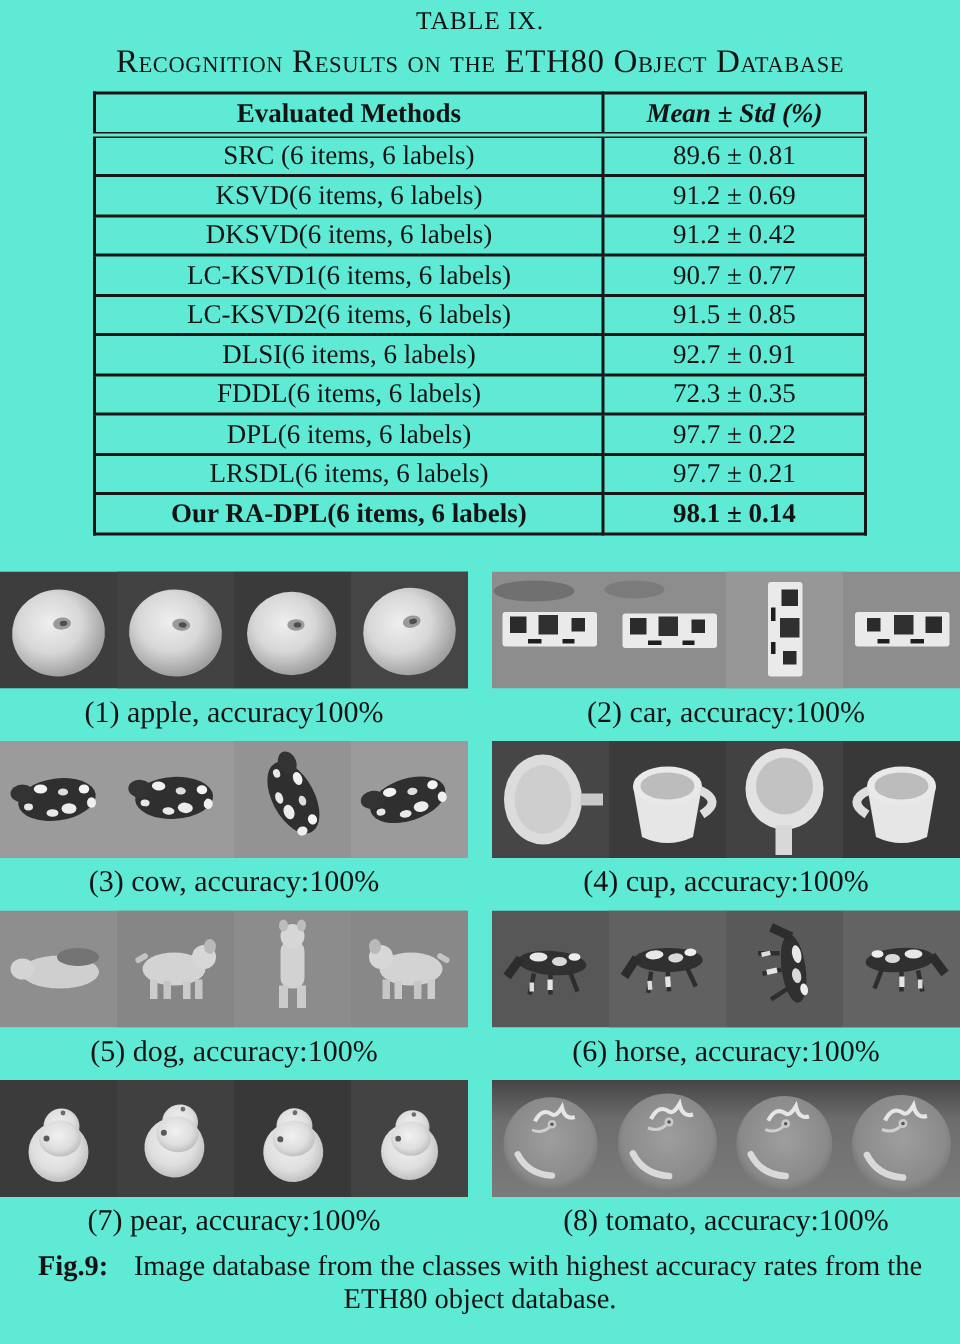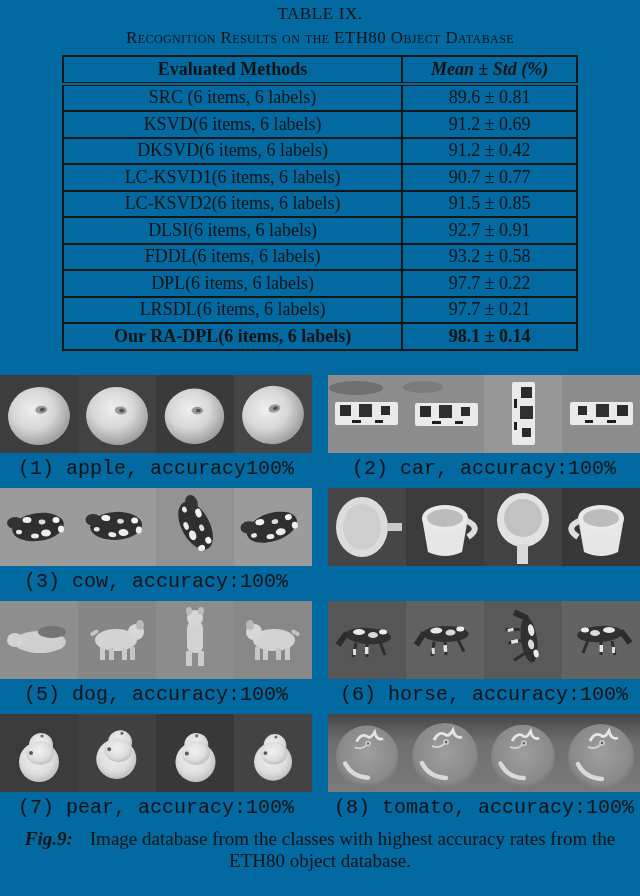--- a/index.html
+++ b/index.html
@@ -1,52 +1,52 @@
 <!DOCTYPE html>
 <html><head>
 <meta charset="utf-8">
 <style>
   html,body{margin:0;padding:0;background:#ffffff;}
   .page{
-    position:relative;width:640px;height:896px;overflow:hidden;background:#0369a1;
+    position:relative;width:640px;height:896px;overflow:hidden;background:#5eead4;
     font-family:"Liberation Serif", serif;color:#131313;
   }
   .table-title{
     text-align:center;font-size:17px;letter-spacing:.6px;padding-top:4px;
   }
   .table-subtitle{
-    text-align:center;font-size:17px;font-variant:small-caps;letter-spacing:.4px;margin-top:4px;
+    text-align:center;font-size:22px;font-variant:small-caps;letter-spacing:.4px;margin-top:4px;
   }
   table.results{
     width:516px;margin:7px auto 0;border-collapse:collapse;table-layout:fixed;
     border:2.5px solid #161616;
   }
   table.results th, table.results td{
     border:2px solid #161616;text-align:center;font-size:18px;
     height:24.5px;padding:0 4px;white-space:nowrap;overflow:hidden;margin-top:37px;
   }
   table.results col.c-method{width:66%;}
   table.results col.c-value{width:34%;}
   table.results thead th{border-bottom:4px double #161616;}
   th.h-method{font-weight:bold;}
   th.h-value{font-weight:bold;font-style:italic;}
   tr.row-bold td{font-weight:bold;}
   .figure-grid{
     margin-top:24px;display:grid;grid-template-columns:312px 312px;column-gap:16px;
     width:640px;
   }
-  figure.panel{margin:0;padding:0;font-family:Liberation Mono, monospace;}
+  figure.panel{margin:0;padding:0;}
   figure.panel svg.strip{display:block;width:100%;height:78px;}
   figure.panel figcaption{
     text-align:center;font-size:20px;line-height:24px;padding:4px 0 7px;
   }
   .fig-caption{
     margin-top:1px;text-align:center;font-size:19px;line-height:22px;padding:0 4px;
   }
-  .fig-caption .lbl{font-weight:bold;margin-right:17px;font-style:italic;}
+  .fig-caption .lbl{font-weight:bold;margin-right:17px;}
 </style>
 </head>
 <body>
 
 <div class="page">
 
   <div class="table-title">TABLE IX.</div>
   <div class="table-subtitle">Recognition Results on the ETH80 Object Database</div>
 
   <table class="results">
@@ -80,21 +80,21 @@
       <tr>
           <td>LC-KSVD2(6 items, 6 labels)</td>
           <td>91.5 ± 0.85</td>
         </tr>
       <tr>
           <td>DLSI(6 items, 6 labels)</td>
           <td>92.7 ± 0.91</td>
         </tr>
       <tr>
           <td>FDDL(6 items, 6 labels)</td>
-          <td>93.2 ± 0.58</td>
+          <td>72.3 ± 0.35</td>
         </tr>
       <tr>
           <td>DPL(6 items, 6 labels)</td>
           <td>97.7 ± 0.22</td>
         </tr>
       <tr>
           <td>LRSDL(6 items, 6 labels)</td>
           <td>97.7 ± 0.21</td>
         </tr>
       <tr class="row-bold">
@@ -203,20 +203,21 @@
         </defs>
         <rect width="312" height="78" fill="#464646"></rect>
         <rect x="78" width="78" height="78" fill="#3b3b3b"></rect>
         <rect x="156" width="78" height="78" fill="#424242"></rect>
         <rect x="234" width="78" height="78" fill="#383838"></rect>
         <use href="#cuTop"></use>
         <use href="#cuTilt" transform="translate(78,0)"></use>
         <use href="#cuDown" transform="translate(156,0)"></use>
         <use href="#cuTilt" transform="translate(312,0) scale(-1,1)"></use>
       </svg>
+      <figcaption>(4) cup, accuracy:100%</figcaption>
     </figure>
 
     <figure class="panel">
       <svg class="strip" viewBox="0 0 312 78" preserveAspectRatio="none">
         <defs>
           <g id="doS">
             <ellipse cx="38" cy="39" rx="21" ry="11" fill="#d3d3d3"></ellipse>
             <circle cx="58" cy="31" r="8" fill="#d7d7d7"></circle>
             <ellipse cx="62" cy="24" rx="4" ry="5" fill="#b9b9b9"></ellipse>
             <rect x="22" y="46" width="5" height="13" fill="#cccccc"></rect>

